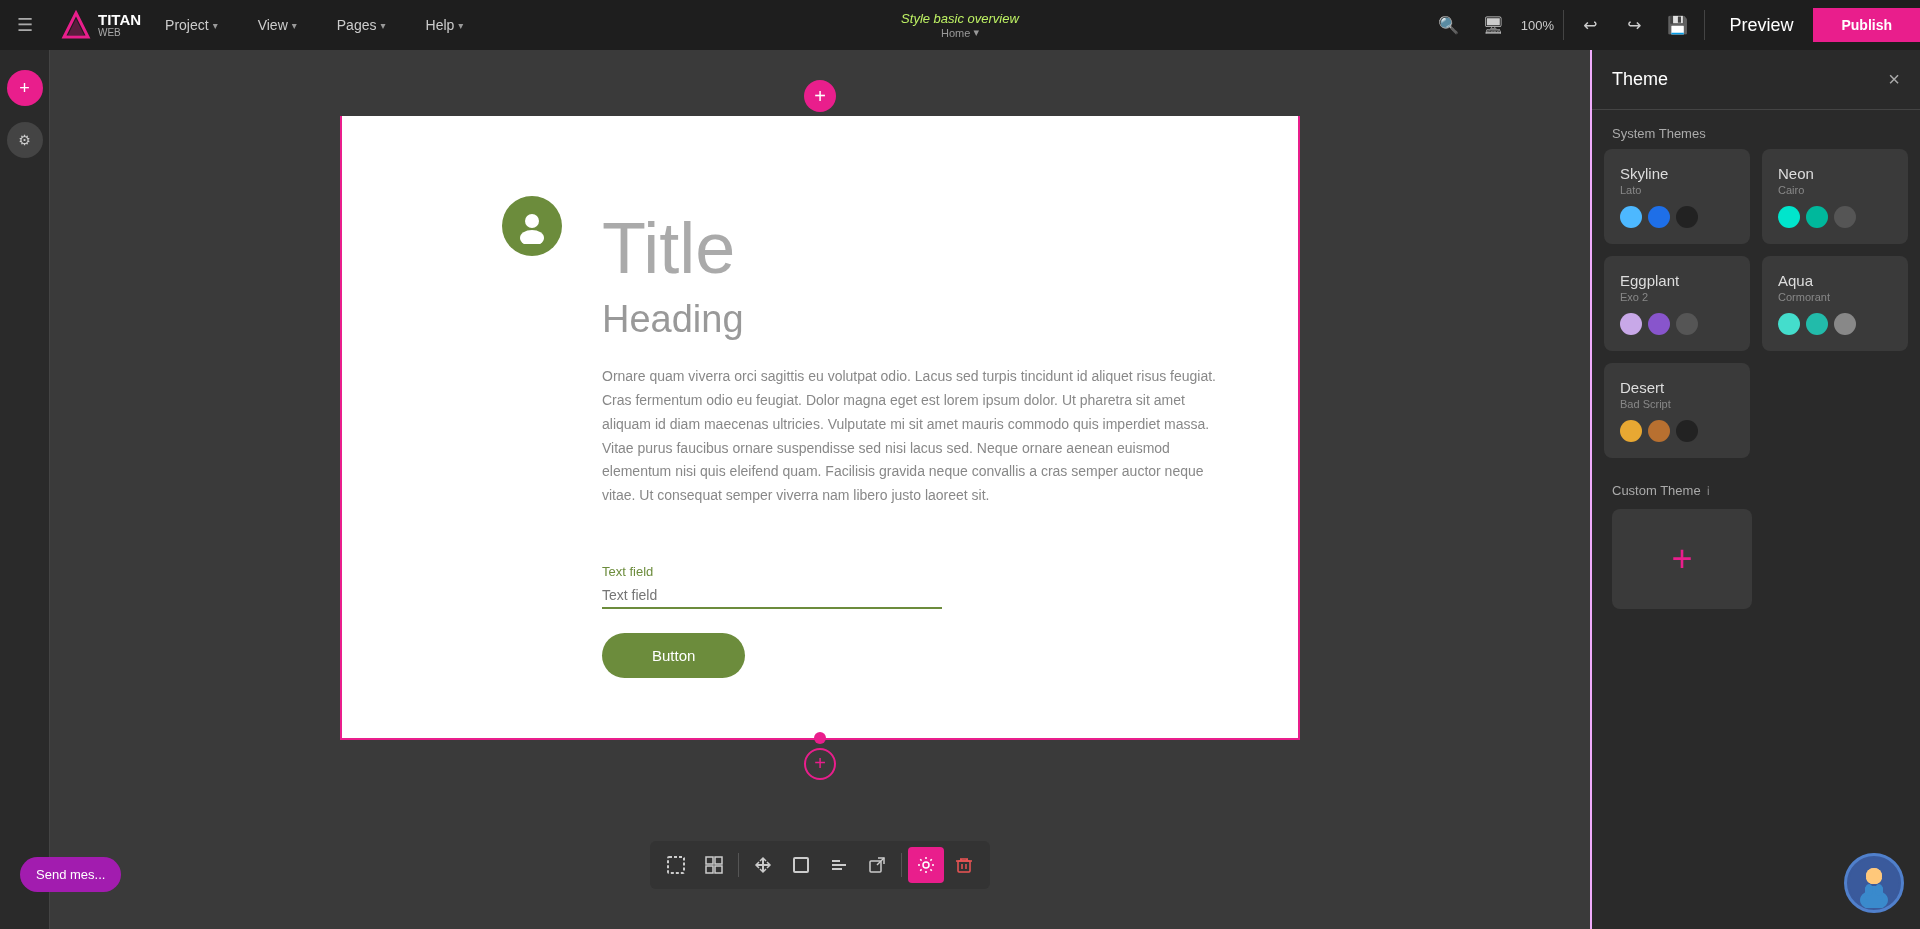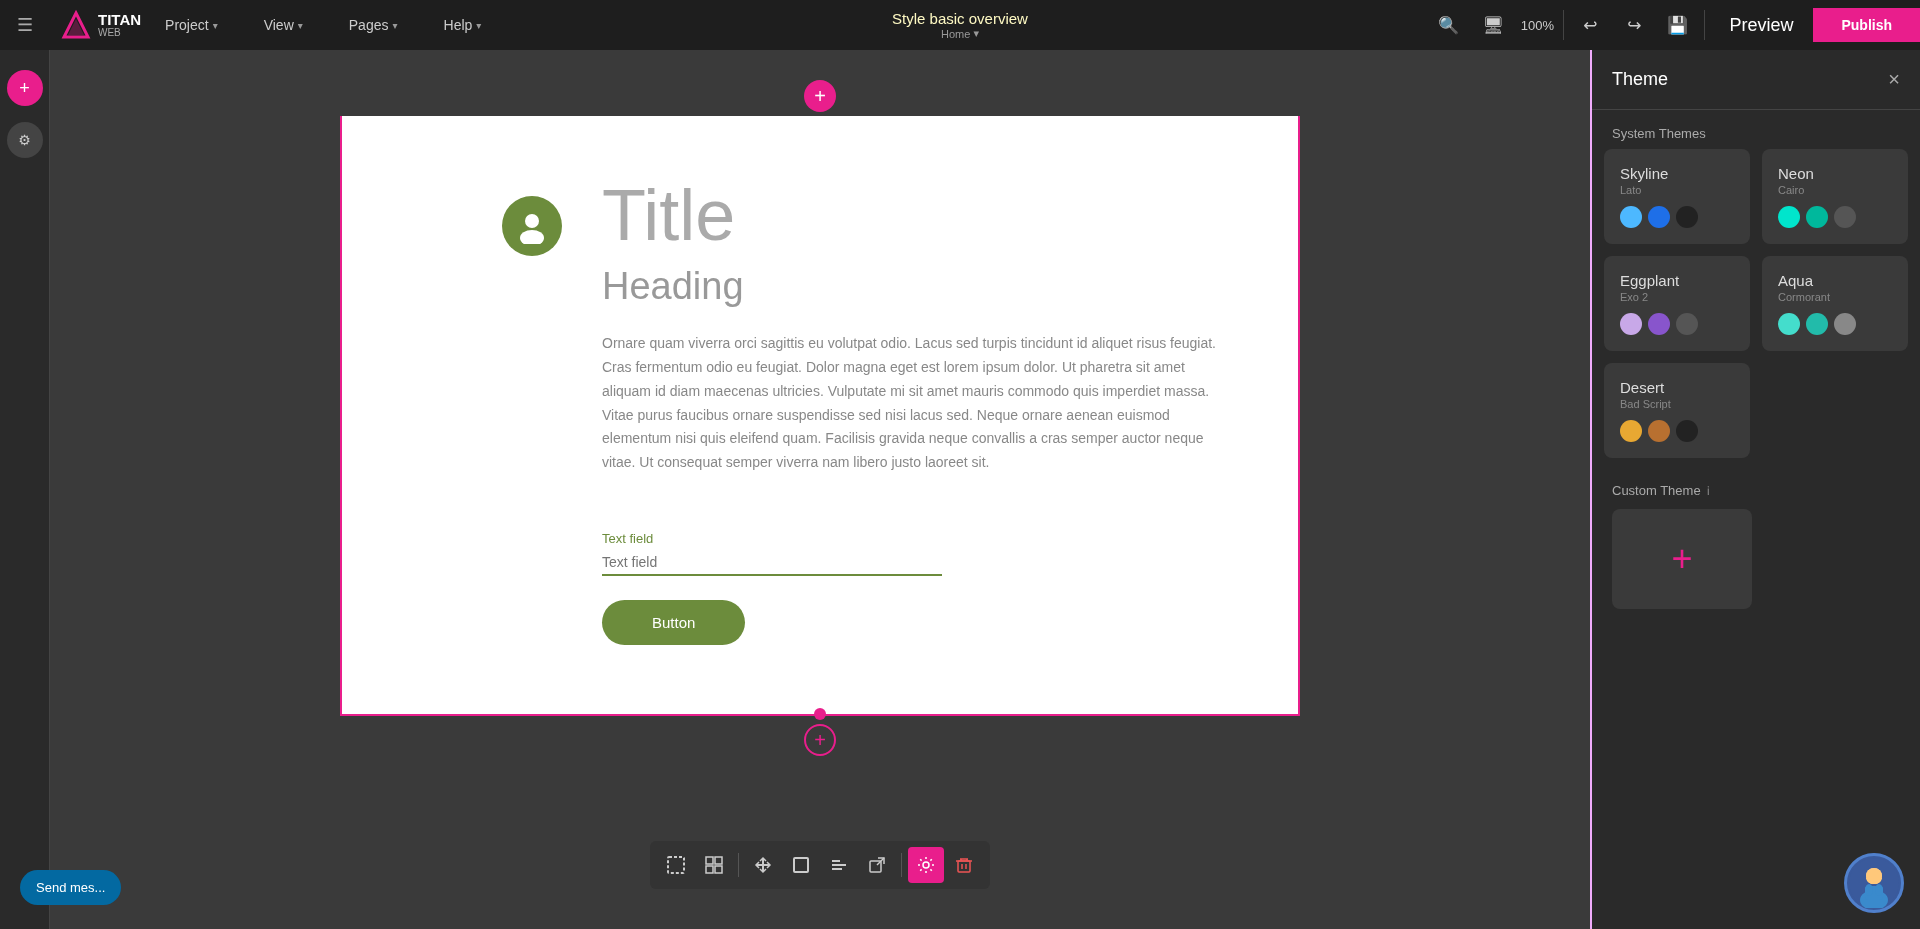--- a/index.html
+++ b/index.html
@@ -15,31 +15,31 @@
       cursor: pointer; color: #aaa; font-size: 18px;
     }
     .nav-logo {
       display: flex; align-items: center; gap: 6px; padding: 0 10px; color: #fff;
     }
     .nav-logo-icon {
       width: 32px; height: 32px;
     }
     .nav-logo-text { font-size: 15px; font-weight: bold; line-height: 1; }
     .nav-logo-sub { font-size: 10px; color: #aaa; }
-    .nav-menu { display: flex; align-items: center; gap: 18px; }
+    .nav-menu { display: flex; align-items: center; gap: 12px; }
     .nav-menu-item {
       padding: 0 14px; height: 50px; display: flex; align-items: center;
       font-size: 14px; color: #ccc; cursor: pointer; gap: 4px;
     }
     .nav-chevron { font-size: 10px; color: #999; }
     .nav-center {
       position: absolute; left: 50%; transform: translateX(-50%);
       display: flex; flex-direction: column; align-items: center;
     }
-    .nav-center-title { font-size: 15px; color: #fef9c3; }
+    .nav-center-title { font-size: 13px; color: #bef264; font-style: italic; }
     .nav-center-sub { font-size: 11px; color: #999; display: flex; align-items: center; gap: 3px; }
     .nav-right {
       margin-left: auto; display: flex; align-items: center; gap: 0;
     }
     .nav-icon-btn {
       width: 44px; height: 50px; display: flex; align-items: center; justify-content: center;
       color: #ccc; cursor: pointer; font-size: 17px;
     }
     .nav-divider-v { width: 1px; height: 30px; background: #444; margin: 0 4px; }
     .nav-preview-btn {
@@ -98,21 +98,21 @@
       padding: 60px 80px 60px 160px;
     }
     .content-row { display: flex; align-items: flex-start; gap: 40px; }
     .avatar-circle {
       width: 60px; height: 60px; border-radius: 50%; background: #6c8c3c;
       display: flex; align-items: center; justify-content: center;
       color: #fff; font-size: 30px; flex-shrink: 0; margin-top: 20px;
     }
     .content-text { flex: 1; }
     .page-title {
-      font-size: 72px; color: #aaa; font-weight: normal; line-height: 1.1; margin-bottom: 10px;
+      font-size: 72px; color: #aaa; font-weight: normal; line-height: 1.1; margin-bottom: 10px; margin-top: 33px;
     }
     .page-heading {
       font-size: 38px; color: #999; font-weight: normal; margin-bottom: 24px;
     }
     .page-body {
       font-size: 14px; color: #888; line-height: 1.7; margin-bottom: 56px;
     }
     .text-field-label {
       font-size: 13px; color: #6c8c3c; margin-bottom: 4px;
     }
@@ -177,22 +177,22 @@
     .custom-theme-card {
       background: #3a3a3a; border-radius: 8px;
       width: 140px; height: 100px;
       display: flex; align-items: center; justify-content: center;
       cursor: pointer; margin-left: 8px;
     }
     .custom-add-icon { font-size: 36px; color: #e91e8c; }
 
     
     .chat-btn {
-      position: fixed; bottom: 24px; left: 20px;
-      background: #0369a1; color: #fff; border: none; border-radius: 25px;
+      position: fixed; bottom: 37px; left: 20px;
+      background: #a21caf; color: #fff; border: none; border-radius: 25px;
       padding: 10px 16px; font-size: 13px; cursor: pointer; z-index: 300;
     }
 
     
     .help-avatar {
       position: fixed; bottom: 16px; right: 16px;
       width: 60px; height: 60px; border-radius: 50%; background: #3a5a9c;
       border: 3px solid #5080cc;
       display: flex; align-items: center; justify-content: center;
       overflow: hidden; z-index: 300;

